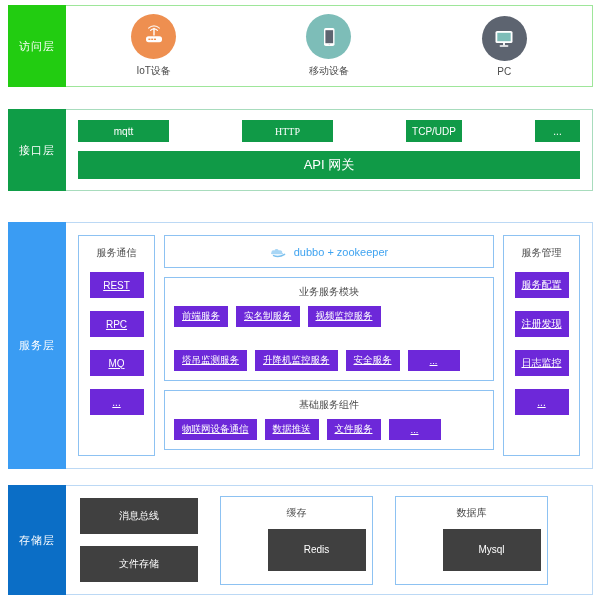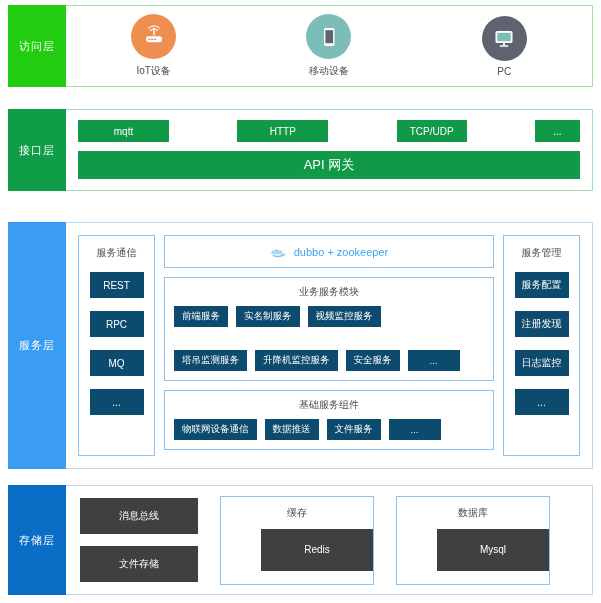--- a/index.html
+++ b/index.html
@@ -96,22 +96,22 @@
     background: #109a47;
     color: #ffffff;
     font-size: 10px;
     height: 22px;
     display: flex;
     align-items: center;
     justify-content: center;
     box-sizing: border-box;
   }
   .chip-green.w1 { width: 91px; }
-  .chip-green.w2 { width: 91px; }
-  .chip-green.w3 { width: 70px; }
+  .chip-green.w2 { width: 91px; font-family: Liberation Serif, serif; }
+  .chip-green.w3 { width: 56px; }
   .chip-green.w4 { width: 45px; }
   .gateway-bar {
     background: #109a47;
     color: #ffffff;
     font-size: 13px;
     height: 28px;
     display: flex;
     align-items: center;
     justify-content: center;
   }
@@ -148,28 +148,29 @@
   }
   .side-panel .panel-title { margin-bottom: 12px; }
   .side-stack {
     display: flex;
     flex-direction: column;
     gap: 13px;
     width: 100%;
     align-items: center;
   }
   .chip-blue {
-    background: #0c4a6e;
+    background: #6d28d9;
     color: #ffffff;
     font-size: 10px;
     display: flex;
     align-items: center;
     justify-content: center;
     box-sizing: border-box;
     white-space: nowrap;
+    text-decoration: underline;
   }
   .side-chip { width: 54px; height: 26px; }
   .center-col {
     flex: 1 1 auto;
     display: flex;
     flex-direction: column;
     gap: 9px;
     min-width: 0;
   }
   .dubbo-box {
@@ -236,21 +237,21 @@
     border: 1px solid #8dc2f2;
     background: #ffffff;
     box-sizing: border-box;
     height: 89px;
     display: flex;
     flex-direction: column;
     align-items: center;
     padding-top: 9px;
   }
   .storage-panel .panel-title { margin-bottom: 9px; }
-  .storage-panel .chip-darkblue { width: 112px; height: 42px; font-size: 10px; margin-left: 40px; }
+  .storage-panel .chip-darkblue { width: 98px; height: 42px; font-size: 10px; margin-left: 40px; }
 </style>
 </head>
 <body>
 
 <div class="canvas">
 
   <section class="layer" id="access-layer">
     <div class="layer-label">访问层</div>
     <div class="layer-body">
 

